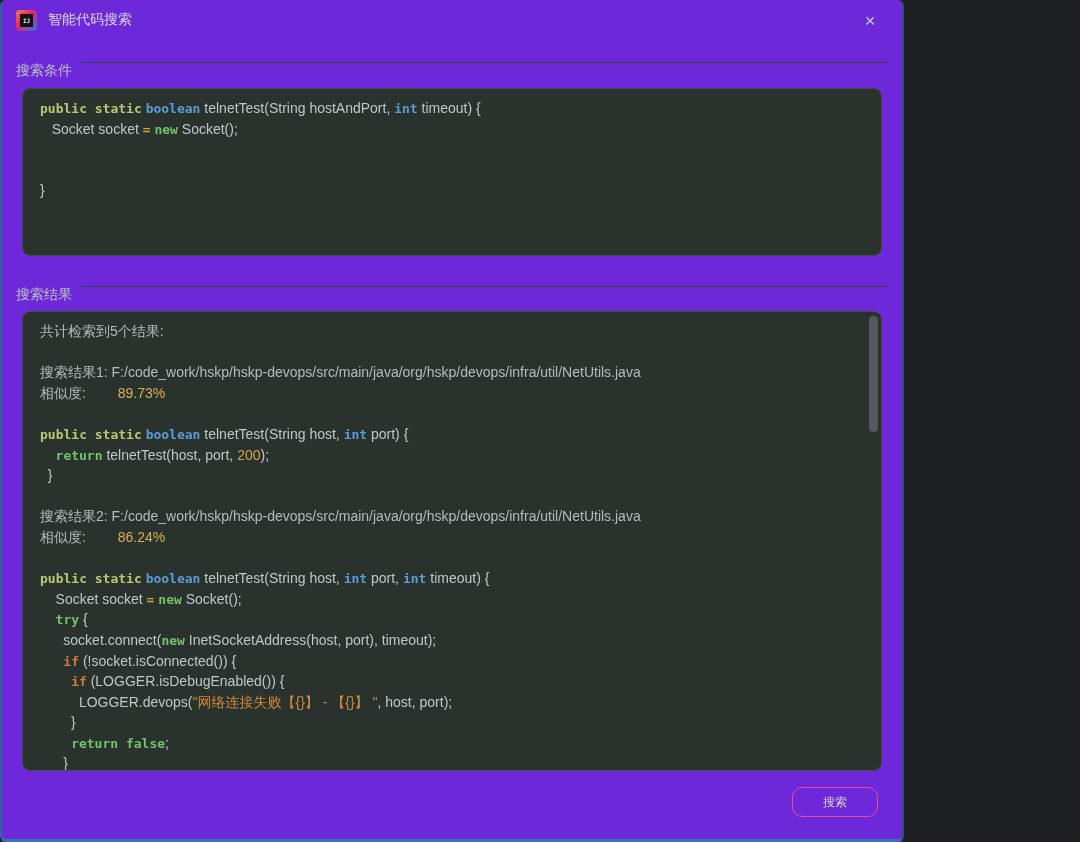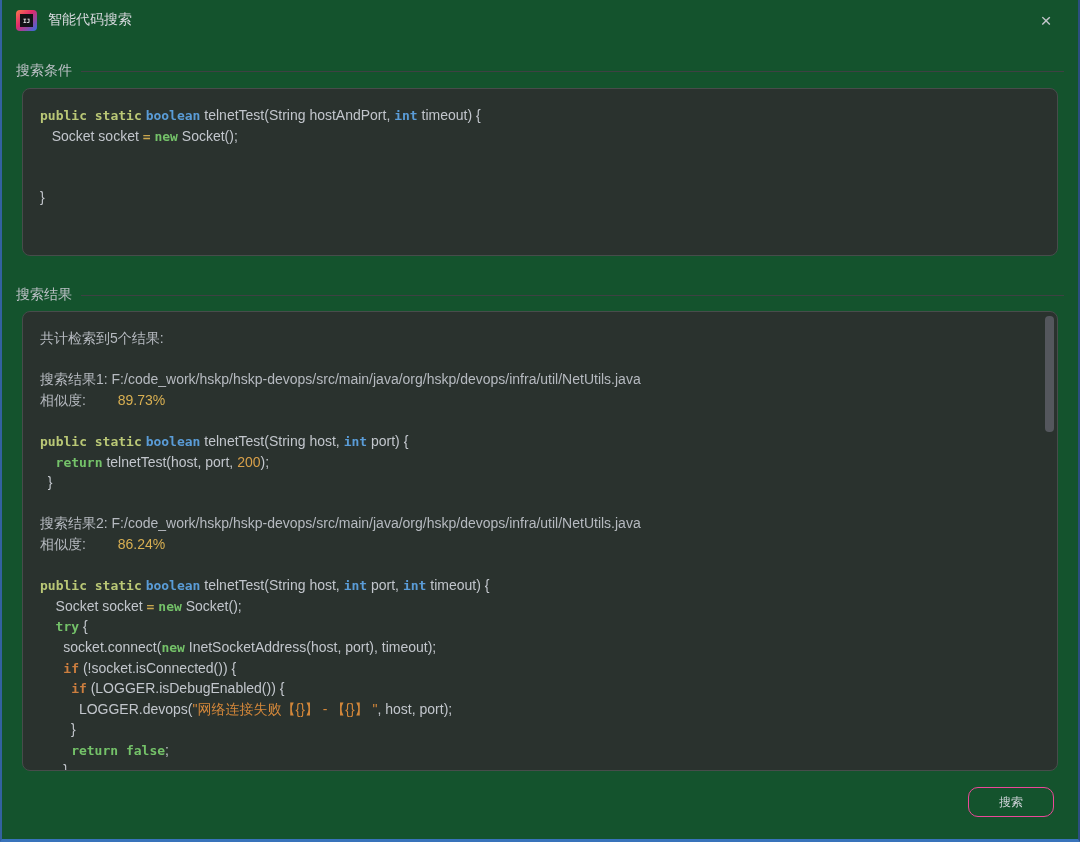--- a/index.html
+++ b/index.html
@@ -1,47 +1,48 @@
 <!DOCTYPE html>
 <html><head>
 <meta charset="utf-8">
 <style>
   html,body{margin:0;padding:0;background:#1e1f22;}
   #dialog{
-    position:relative;width:1080px;height:842px;box-sizing:border-box;
-    background:#14532d;overflow:hidden;
+    position:relative;width:904px;height:842px;box-sizing:border-box;
+    background:#6d28d9;overflow:hidden;
     border-left:2px solid #33619f;border-right:2px solid #2b4f80;border-bottom:3px solid #3873bb;
     font-family:"Liberation Sans","DejaVu Sans",sans-serif;
     color:#c2c6cc;
+    border-radius:6px;
   }
   
   .titlebar{height:40px;display:flex;align-items:center;padding:0 18px 0 14px;gap:11px;}
   .appicon{
     width:21px;height:21px;border-radius:4px;flex:0 0 auto;
     background:linear-gradient(135deg,#f97a4b 0%,#e1296b 42%,#2d6fe4 100%);
     display:flex;align-items:center;justify-content:center;
   }
   .appicon .inner{
     width:13px;height:13px;background:#121215;display:flex;align-items:center;justify-content:center;
     font:bold 6px "DejaVu Sans Mono",monospace;color:#e8e8ea;letter-spacing:0;
   }
   .wtitle{font-size:14px;color:#d6d8dd;}
   .close-btn{
     margin-left:auto;width:28px;height:28px;display:flex;align-items:center;justify-content:center;
     color:#c3c6cb;font-size:19px;cursor:pointer;border-radius:4px;line-height:1;
   }
   
-  .section-head{display:flex;align-items:center;gap:9px;margin:22px 14px 0 14px;}
+  .section-head{display:flex;align-items:flex-start;gap:9px;margin:22px 14px 0 14px;}
   .section-head.results{margin-top:30px;}
   .section-label{font-size:14px;color:#bcc0c6;flex:0 0 auto;}
   .sep-line{flex:1;height:1px;background:#3e4143;}
   
   .codebox{
     margin:8px 20px 0;box-sizing:border-box;background:#2a322e;
-    border:1px solid #474c4b;border-radius:8px;padding:16px 17px;overflow:hidden;
+    border:1px solid #474c4b;border-radius:8px;padding:9px 17px;overflow:hidden;
   }
   #criteria-box{height:168px;}
   #results-box{height:460px;margin-top:7px;position:relative;}
   .cl,.rline{white-space:pre;font-size:14px;line-height:20.6px;color:#c2c6cc;}
   .rline.blank{height:20.6px;}
   .meta{color:#b6bac0;}
   .sim{color:#d8af52;margin-left:28px;}
   .tk{font-size:14px;}
   .tk-pl{color:#c2c6cc;}
   .tk-k1{font:bold 13px "DejaVu Sans Mono",monospace;color:#bac876;}

